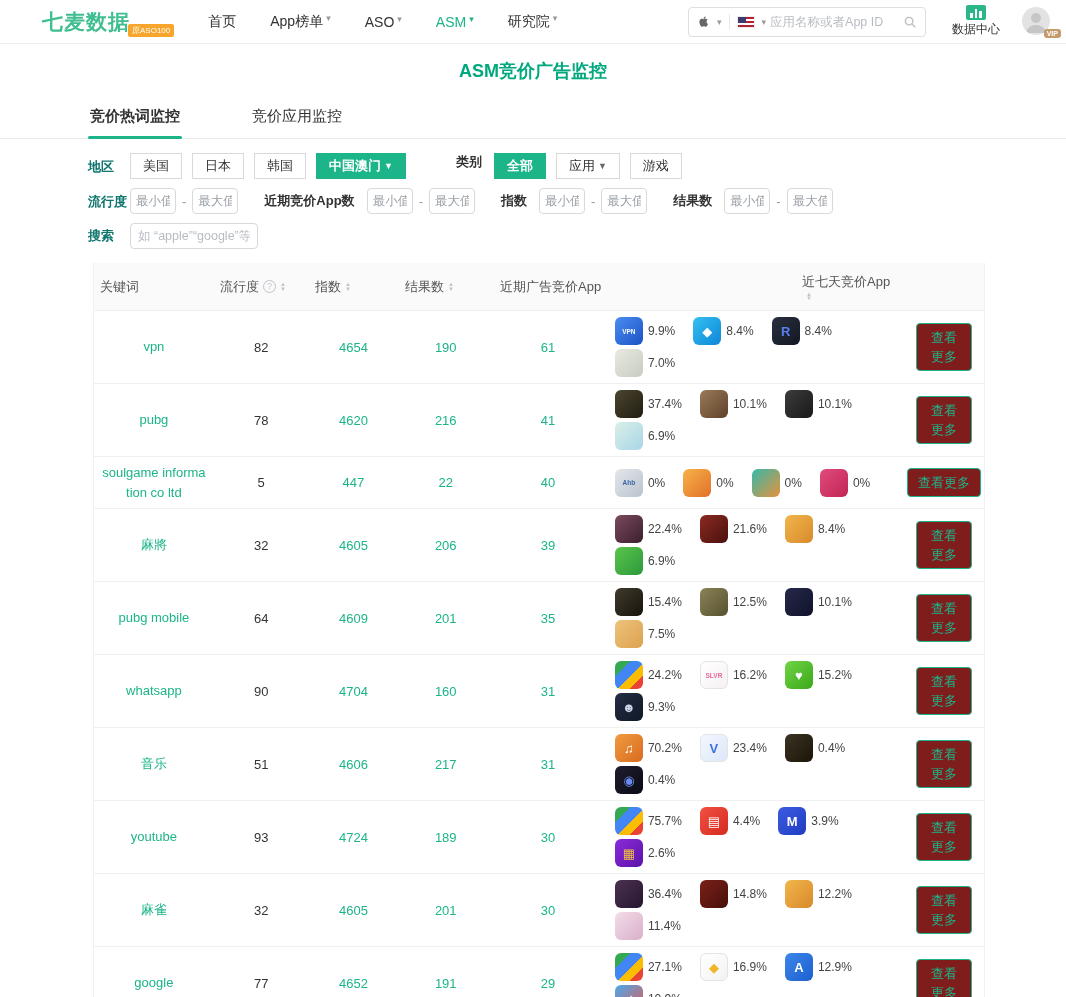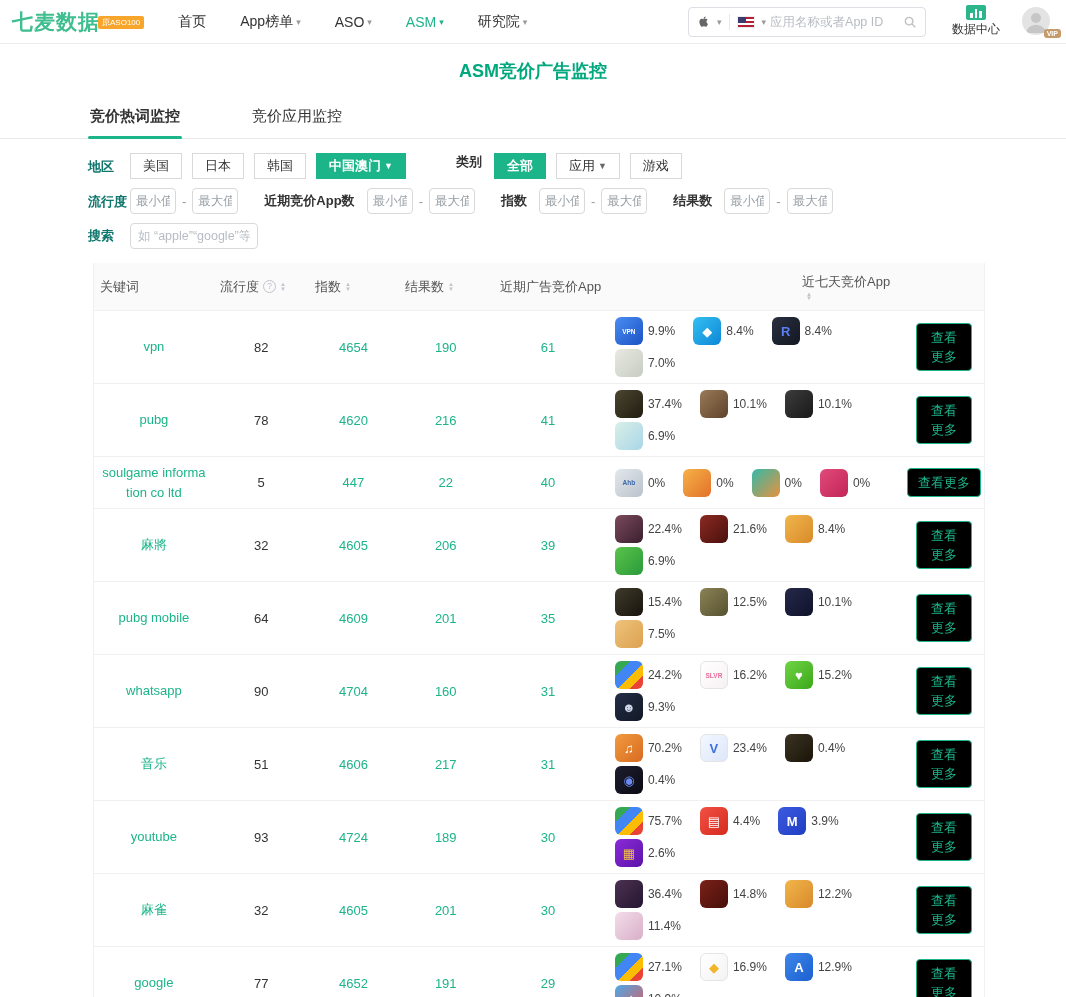--- a/index.html
+++ b/index.html
@@ -2,26 +2,26 @@
 <html><head>
 <meta charset="utf-8">
 <style>
   * { margin:0; padding:0; box-sizing:border-box; }
   html,body { width:1066px; height:997px; overflow:hidden; background:#fff;
     font-family:"Liberation Sans","DejaVu Sans",sans-serif; color:#333; }
 
   
   .topbar { height:44px; display:flex; align-items:center; padding:0 14px 0 12px;
     border-bottom:1px solid #ebeef0; background:#fff; }
-  .logo-wrap { display:flex; align-items:center; cursor:pointer; }
+  .logo-wrap { display:flex; align-items:flex-end; cursor:pointer;margin-left:30px; }
   .logo-text { font-size:21px; font-weight:bold; color:#3fbe8f; letter-spacing:1px; line-height:30px; }
   .logo-badge { background:#f7a52b; color:#fff; font-size:8px; padding:1px 4px;
     border-radius:2px; margin:2px 0 0 -2px; white-space:nowrap; }
   .main-nav { display:flex; align-items:center; margin-left:34px; gap:34px; }
-  .nav-item { font-size:14px; color:#333; cursor:pointer; display:flex; align-items:center; }
+  .nav-item { font-size:14px; color:#333; cursor:pointer; display:flex; align-items:flex-start; }
   .nav-item.active { color:#1cb489; }
   .caret { font-size:9px; color:#999; margin-left:3px; }
   .nav-item.active .caret { color:#1cb489; }
 
   .search-box { margin-left:auto; width:238px; height:30px; border:1px solid #dcdfe3;
     border-radius:4px; display:flex; align-items:center; padding:0 8px; gap:4px; background:#fff; }
   .apple-glyph svg { display:block; }
   .divider { width:1px; height:16px; background:#e8e8e8; margin:0 3px; }
   .flag { width:18px; height:12px; position:relative; border:1px solid #eee;
     background:repeating-linear-gradient(#b22234 0 2px,#fff 2px 4px); }
@@ -88,21 +88,21 @@
   .grn { color:#1cb489; }
   .pop { color:#333; }
   .apps { justify-content:flex-start; flex-wrap:wrap; column-gap:18px; row-gap:4px; padding-left:12px; }
   .app-item { display:inline-flex; align-items:center; gap:5px; }
   .app-icon { width:28px; height:28px; border-radius:6px; display:inline-flex; align-items:center;
     justify-content:center; cursor:pointer; flex-shrink:0; }
   .app-icon.bordered { border:1px solid #e4e4e4; }
   .glyph { font-weight:bold; }
   .g1 { font-size:13px; } .g3 { font-size:6.5px; letter-spacing:0; }
   .pct { font-size:12px; color:#444; }
-  .more-btn { width:56px; border:1px solid #1cb489; background:#000000; color:#1cb489; font-size:13px;
+  .more-btn { width:56px; border:1px solid #1cb489; background:#7f1d1d; color:#1cb489; font-size:13px;
     line-height:19px; border-radius:4px; padding:4px 10px; cursor:pointer;
     font-family:"Liberation Sans","DejaVu Sans",sans-serif; }
   .t-row:nth-child(3) .more-btn { width:auto; white-space:nowrap; }
 </style>
 </head>
 <body>
 
 <div class="topbar">
   <div class="logo-wrap">
     <span class="logo-text">七麦数据</span>

